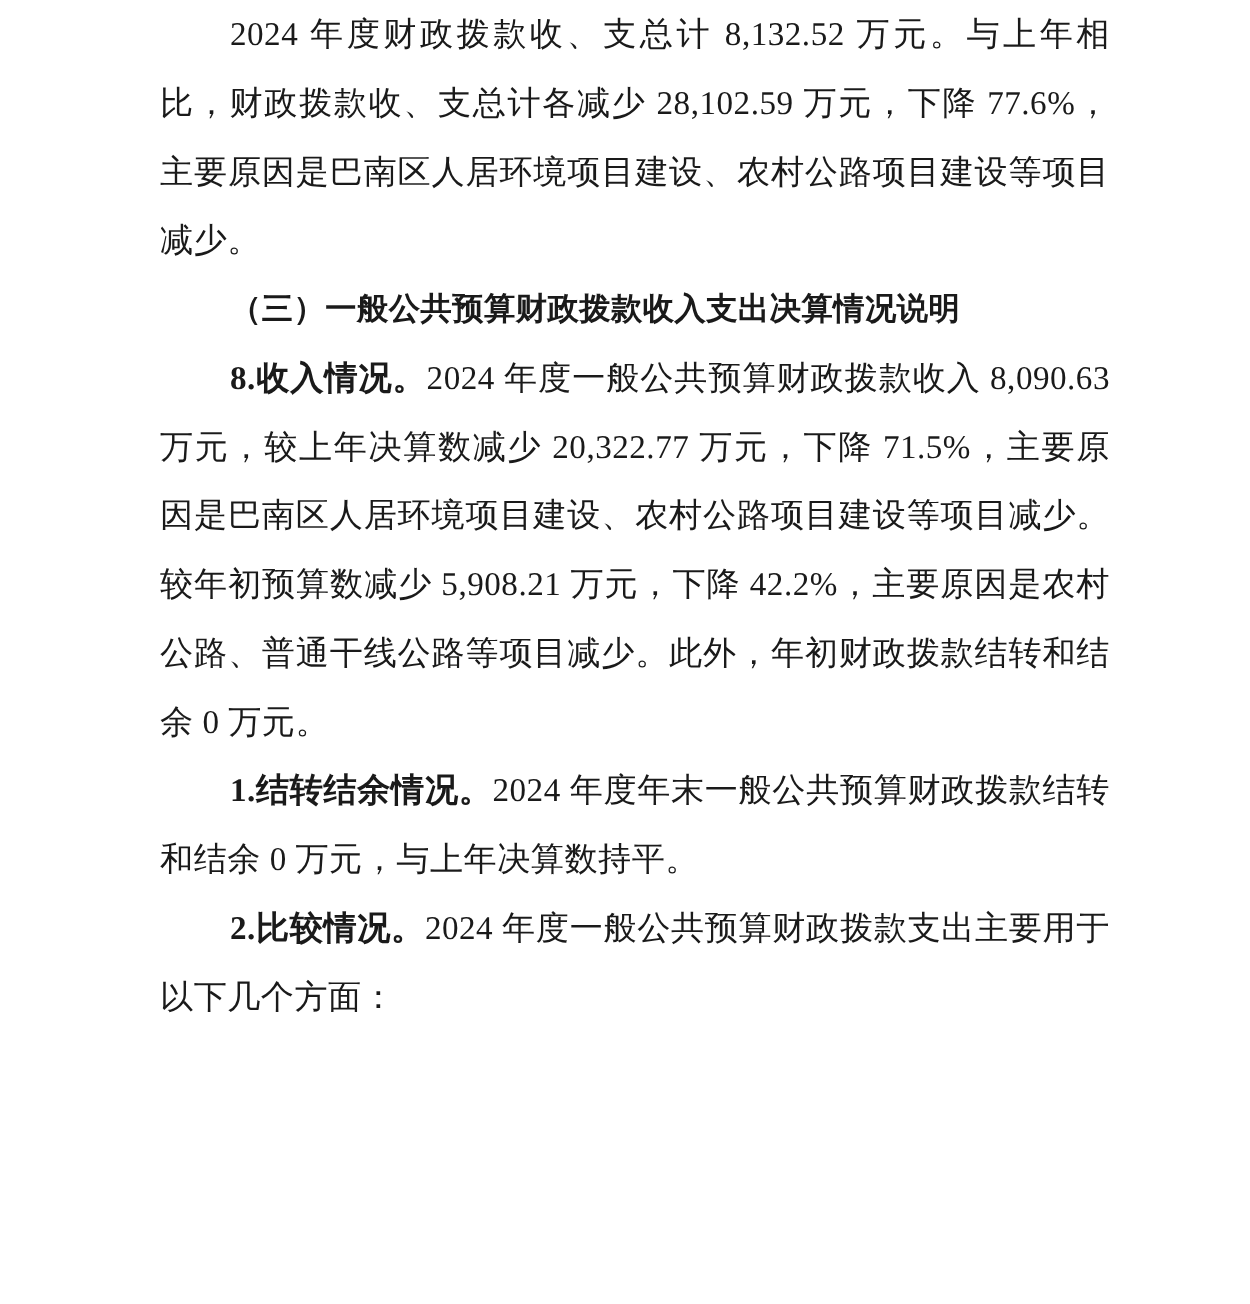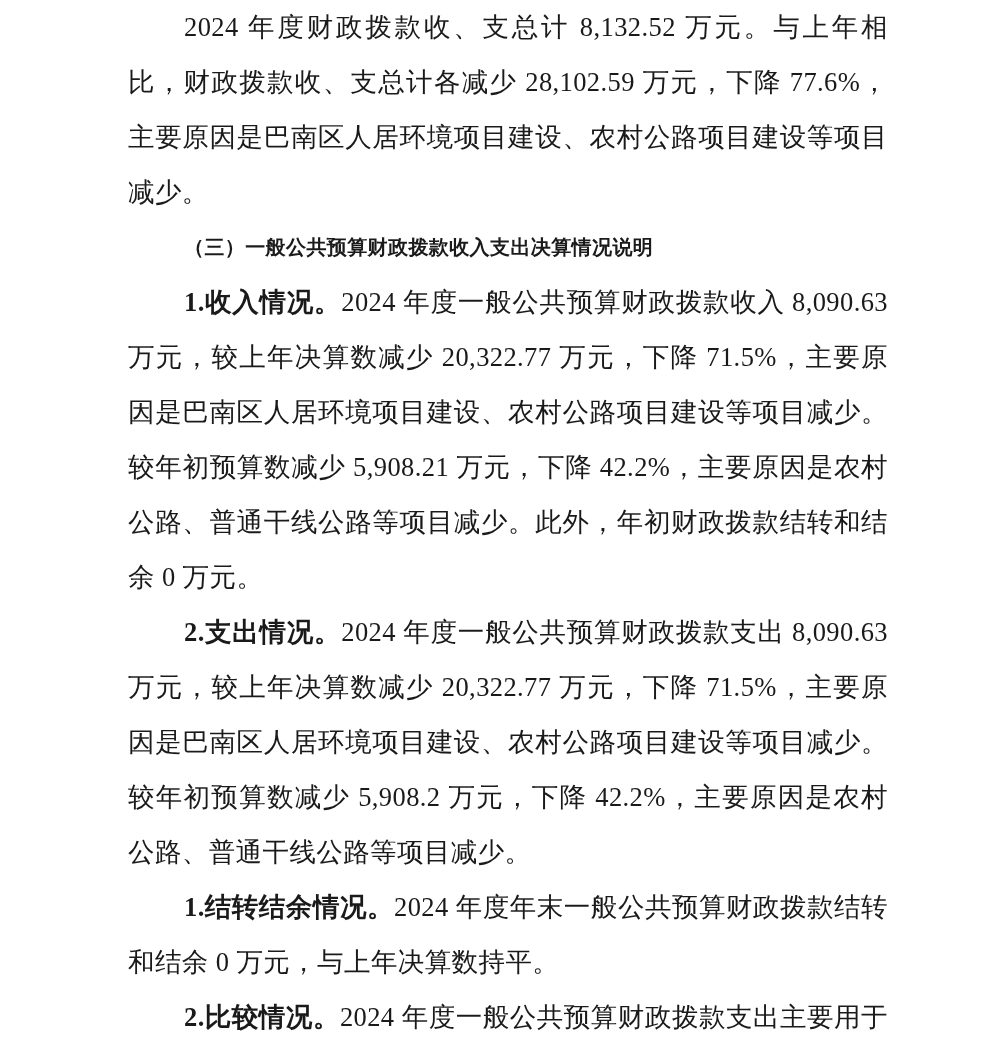--- a/index.html
+++ b/index.html
@@ -27,42 +27,41 @@
     text-align: justify;
     text-justify: inter-ideograph;
     letter-spacing: 0.4px;
     margin: 0;
     text-indent: 0;
   }
   .indent {
     text-indent: 56px;
   }
   .heading {
-    font-size: 20px;
+    font-size: 25px;
     line-height: 55px;
     font-weight: bold;
     letter-spacing: 0.4px;
     margin: 0;
     text-indent: 56px;
     font-family: "Liberation Serif", "DejaVu Serif", serif;
   }
   .lead {
     font-weight: bold;
   }
 </style>
 </head>
 <body>
 
 <div class="page">
 
   <p class="para indent">2024 年度财政拨款收、支总计 8,132.52 万元。与上年相比，财政拨款收、支总计各减少 28,102.59 万元，下降 77.6%，主要原因是巴南区人居环境项目建设、农村公路项目建设等项目减少。</p>
 
   <p class="heading">（三）一般公共预算财政拨款收入支出决算情况说明</p>
 
-  <p class="para indent"><span class="lead">1.收入情况。</span><span>2024 年度一般公共预算财政拨款收入 8,090.63 万元，较上年决算数减少 20,322.77 万元，下降 71.5%，主要原因是巴南区人居环境项目建设、农村公路项目建设等项目减少。较年初预算数减少 5,908.21 万元，下降 42.2%，主要原因是农村公路、普通干线公路等项目减少。此外，年初财政拨款结转和结余 0 万元。</span></p>
+  <p class="para indent"><span class="lead">8.收入情况。</span><span>2024 年度一般公共预算财政拨款收入 8,090.63 万元，较上年决算数减少 20,322.77 万元，下降 71.5%，主要原因是巴南区人居环境项目建设、农村公路项目建设等项目减少。较年初预算数减少 5,908.21 万元，下降 42.2%，主要原因是农村公路、普通干线公路等项目减少。此外，年初财政拨款结转和结余 0 万元。</span></p>
 
-  <p class="para indent"><span class="lead">2.支出情况。</span><span>2024 年度一般公共预算财政拨款支出 8,090.63 万元，较上年决算数减少 20,322.77 万元，下降 71.5%，主要原因是巴南区人居环境项目建设、农村公路项目建设等项目减少。较年初预算数减少 5,908.2 万元，下降 42.2%，主要原因是农村公路、普通干线公路等项目减少。</span></p>
 
   <p class="para indent"><span class="lead">1.结转结余情况。</span><span>2024 年度年末一般公共预算财政拨款结转和结余 0 万元，与上年决算数持平。</span></p>
 
   <p class="para indent"><span class="lead">2.比较情况。</span><span>2024 年度一般公共预算财政拨款支出主要用于以下几个方面：</span></p>
 
 </div>
 
 </body></html>

